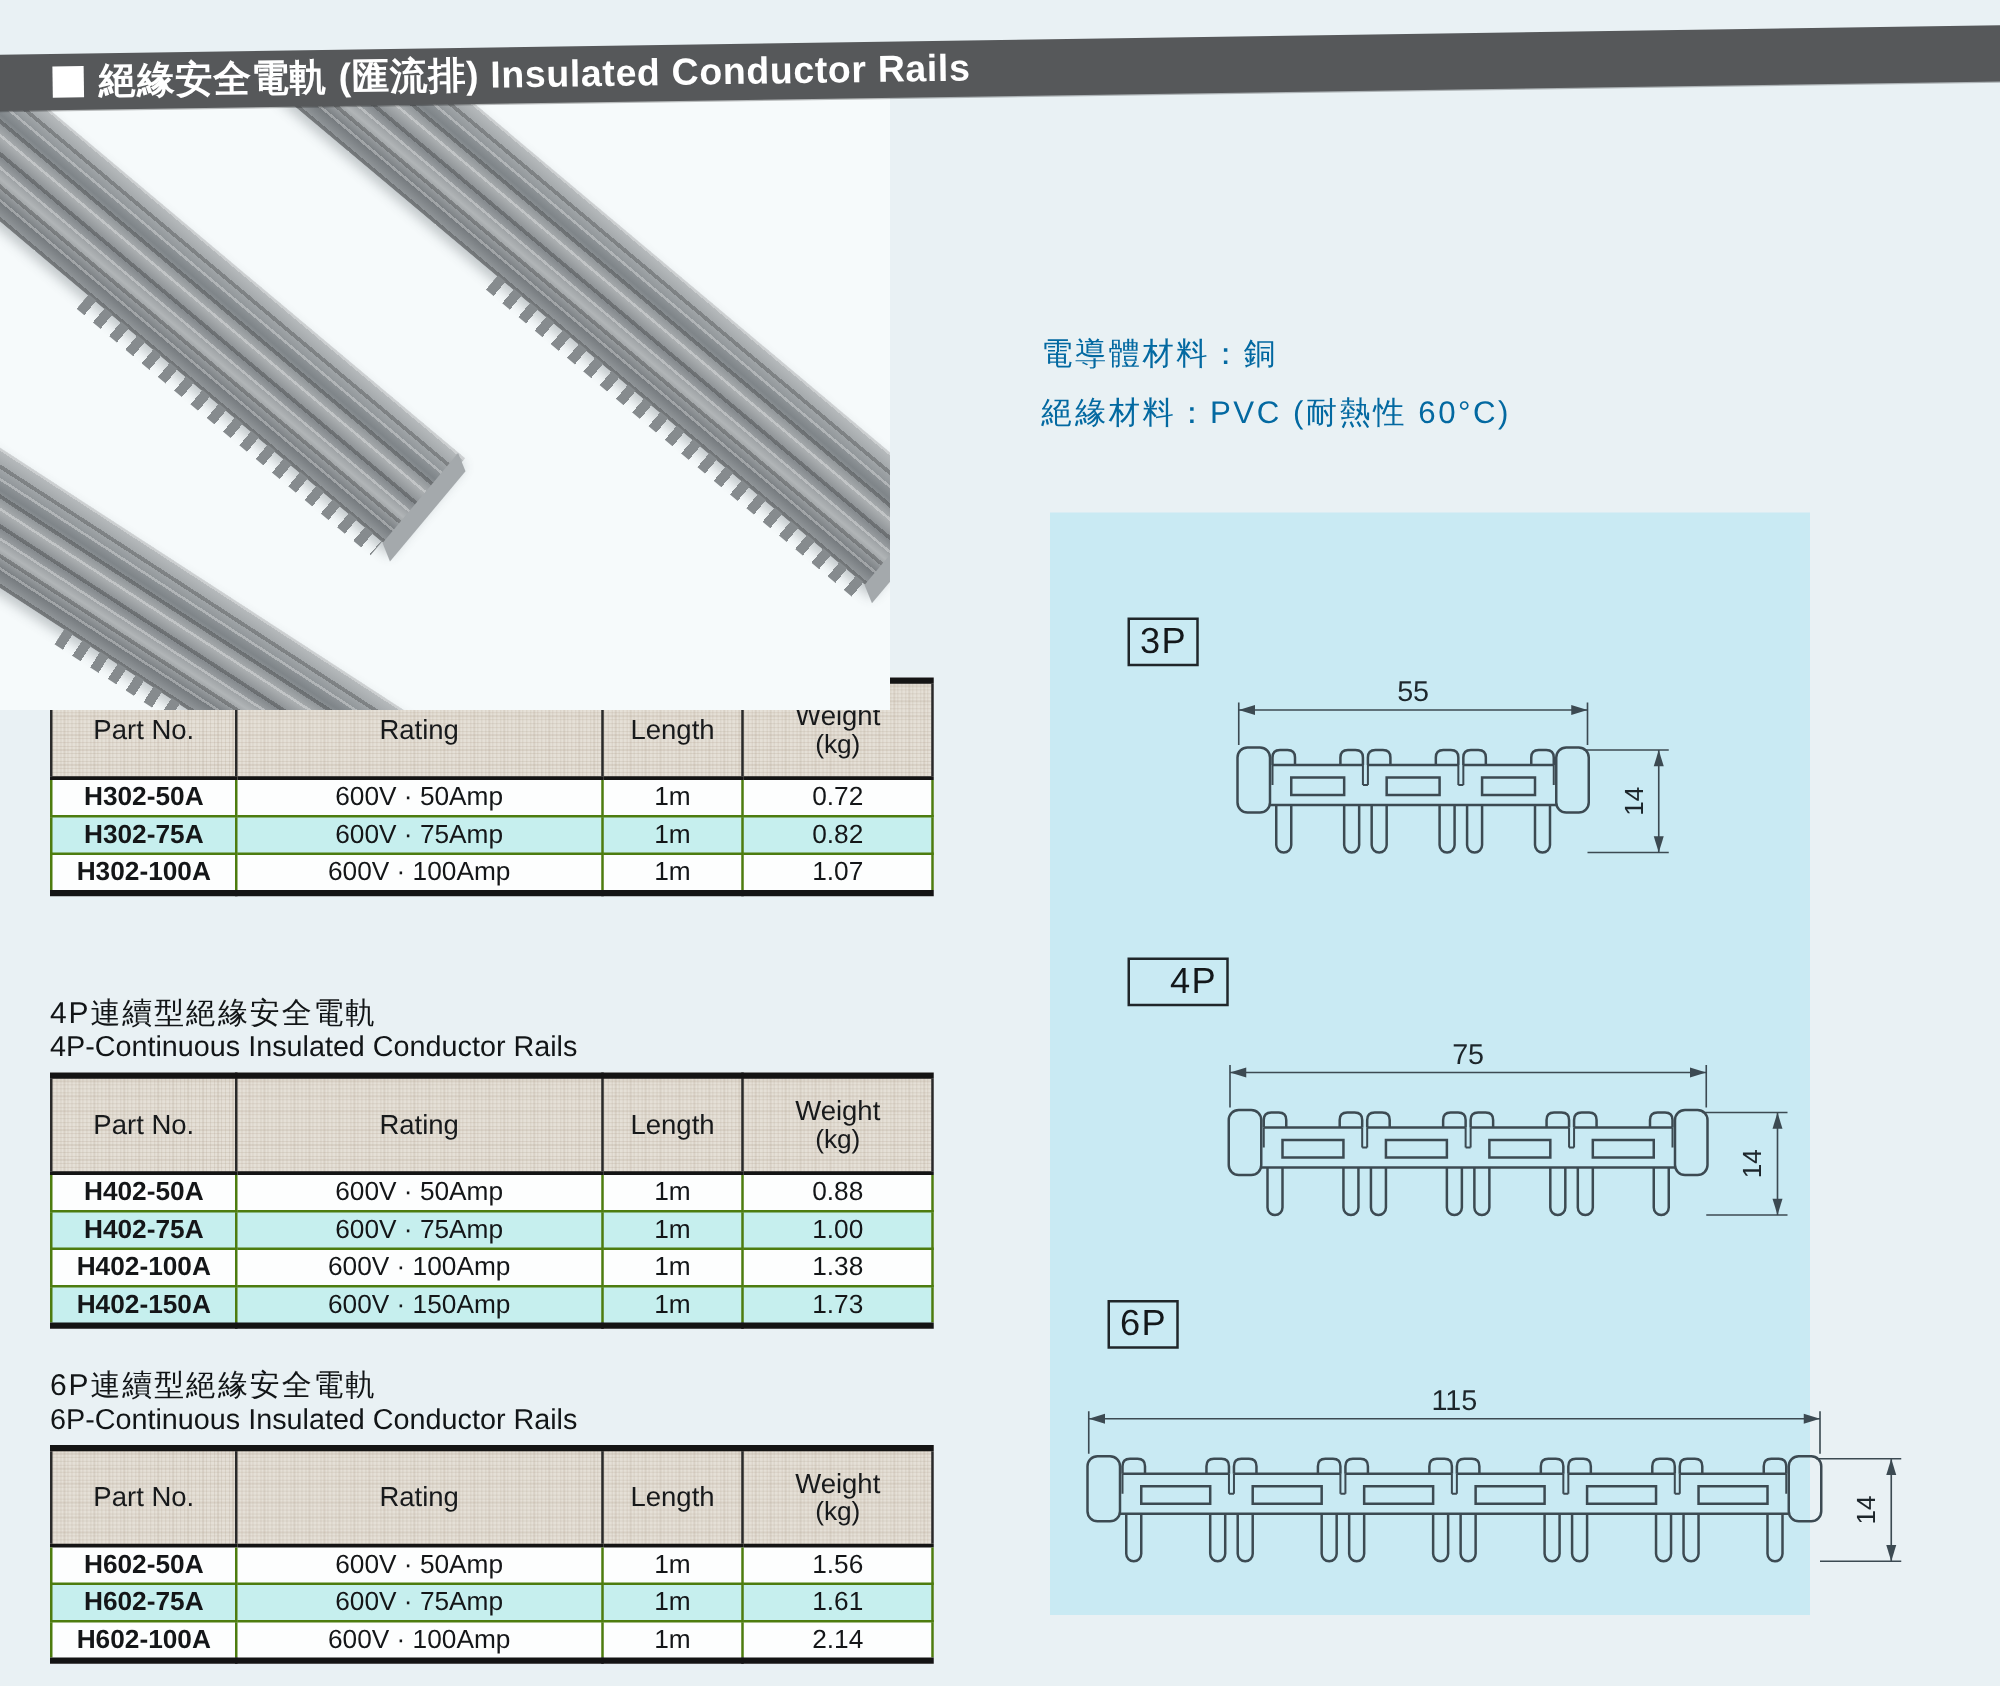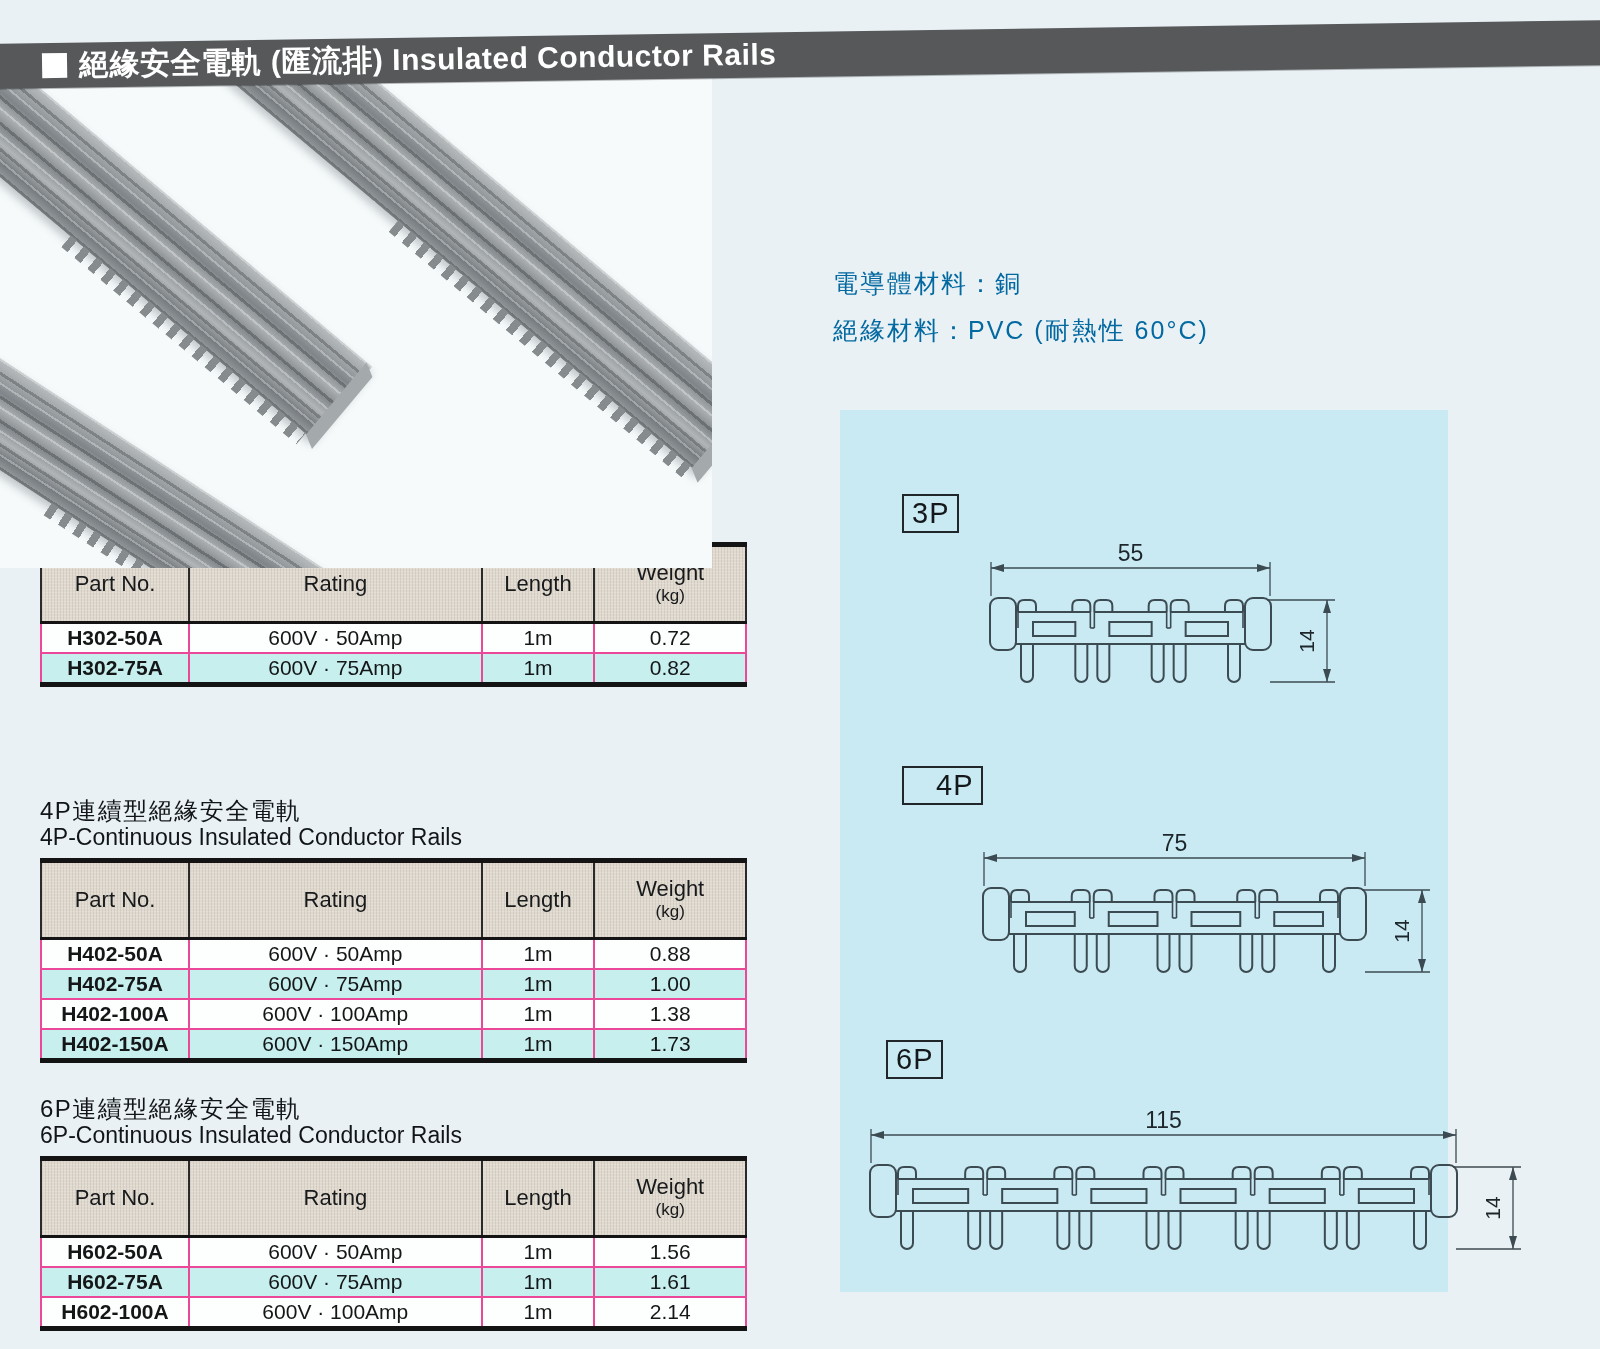--- a/index.html
+++ b/index.html
@@ -37,24 +37,24 @@
   .ten{font-size:23px;line-height:25px;color:#121517;margin-top:1px;}
   table.spec{border-collapse:collapse;width:100%;table-layout:fixed;margin-top:8px;
         background:#fdfefe;border:2px solid #242424;border-top:5px solid #141414;
         border-bottom:5px solid #141414;}
   table.spec th{height:74px;font-size:22px;font-weight:normal;color:#17191b;text-align:center;
         background-color:#e5e0d7;
         background-image:repeating-linear-gradient(0deg,rgba(166,149,130,.20) 0 1px,rgba(0,0,0,0) 1px 3px),
                          repeating-linear-gradient(90deg,rgba(166,149,130,.20) 0 1px,rgba(0,0,0,0) 1px 3px);
         border:2px solid #2a2a2a;border-bottom:3px solid #141414;padding:0;}
   table.spec td{height:28px;font-size:21px;color:#141618;text-align:center;
-        border:2px solid #ec4899;padding:0;}
+        border:2px solid #4d7c0f;padding:0;}
   table.spec tr.alt td{background:#c6efee;}
   td.pn{font-weight:bold;}
-  .wsub{font-size:17px;line-height:22px;}
+  .wsub{font-size:21px;line-height:22px;}
   .wmain{line-height:24px;}
   
   .panel{position:absolute;left:840px;top:410px;width:608px;height:882px;background:#c9eaf3;z-index:2;}
   .dlabel{position:absolute;border:2px solid #20262a;color:#14181b;font-size:29px;
           line-height:35px;padding:0 8px;letter-spacing:1px;}
   .dsvg{position:absolute;}
 </style>
 </head>
 <body>
 
@@ -275,20 +275,26 @@
               <td>600V · 50Amp</td>
               <td>1m</td>
               <td>0.72</td>
             </tr>
             <tr class="alt">
               <td class="pn">H302-75A</td>
               <td>600V · 75Amp</td>
               <td>1m</td>
               <td>0.82</td>
             </tr>
+            <tr>
+              <td class="pn">H302-100A</td>
+              <td>600V · 100Amp</td>
+              <td>1m</td>
+              <td>1.07</td>
+            </tr>
           </tbody>
         </table>
       </div>
       <div class="tsec" style="top: 798px;">
         <div class="tzh">4P連續型絕緣安全電軌</div>
         <div class="ten">4P-Continuous Insulated Conductor Rails</div>
         <table class="spec">
           <colgroup>
             <col style="width: 21%;">
             <col style="width: 41.5%;">

